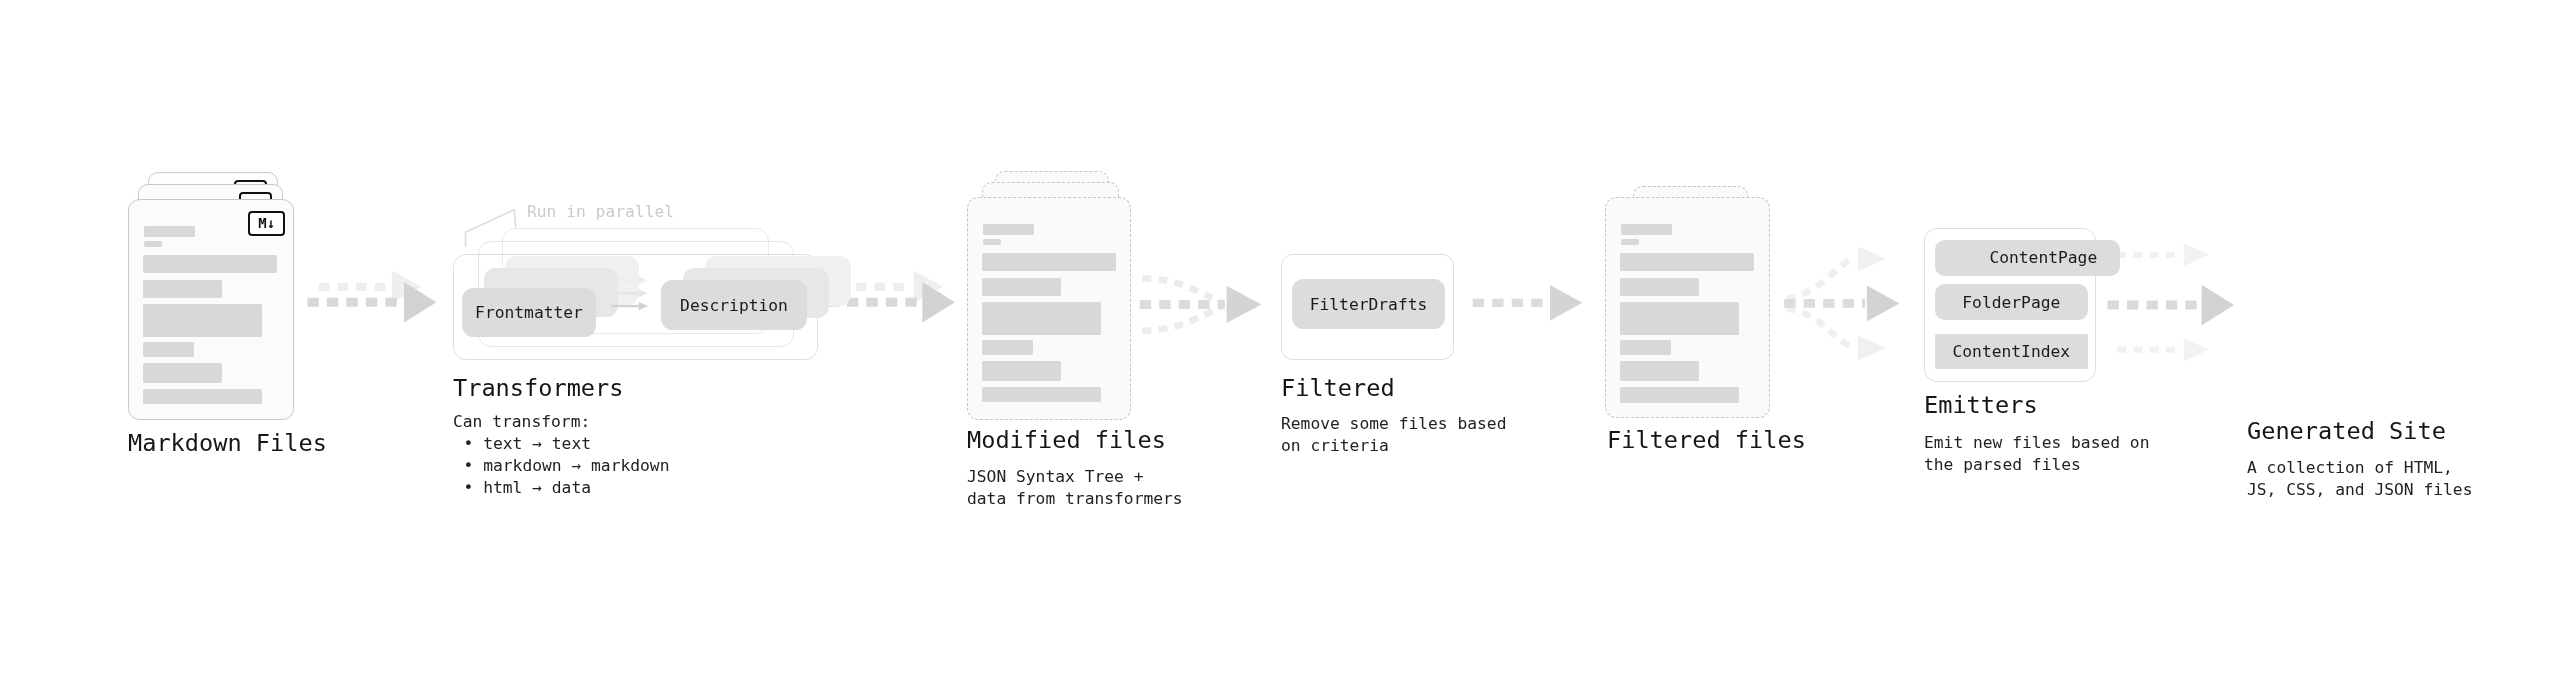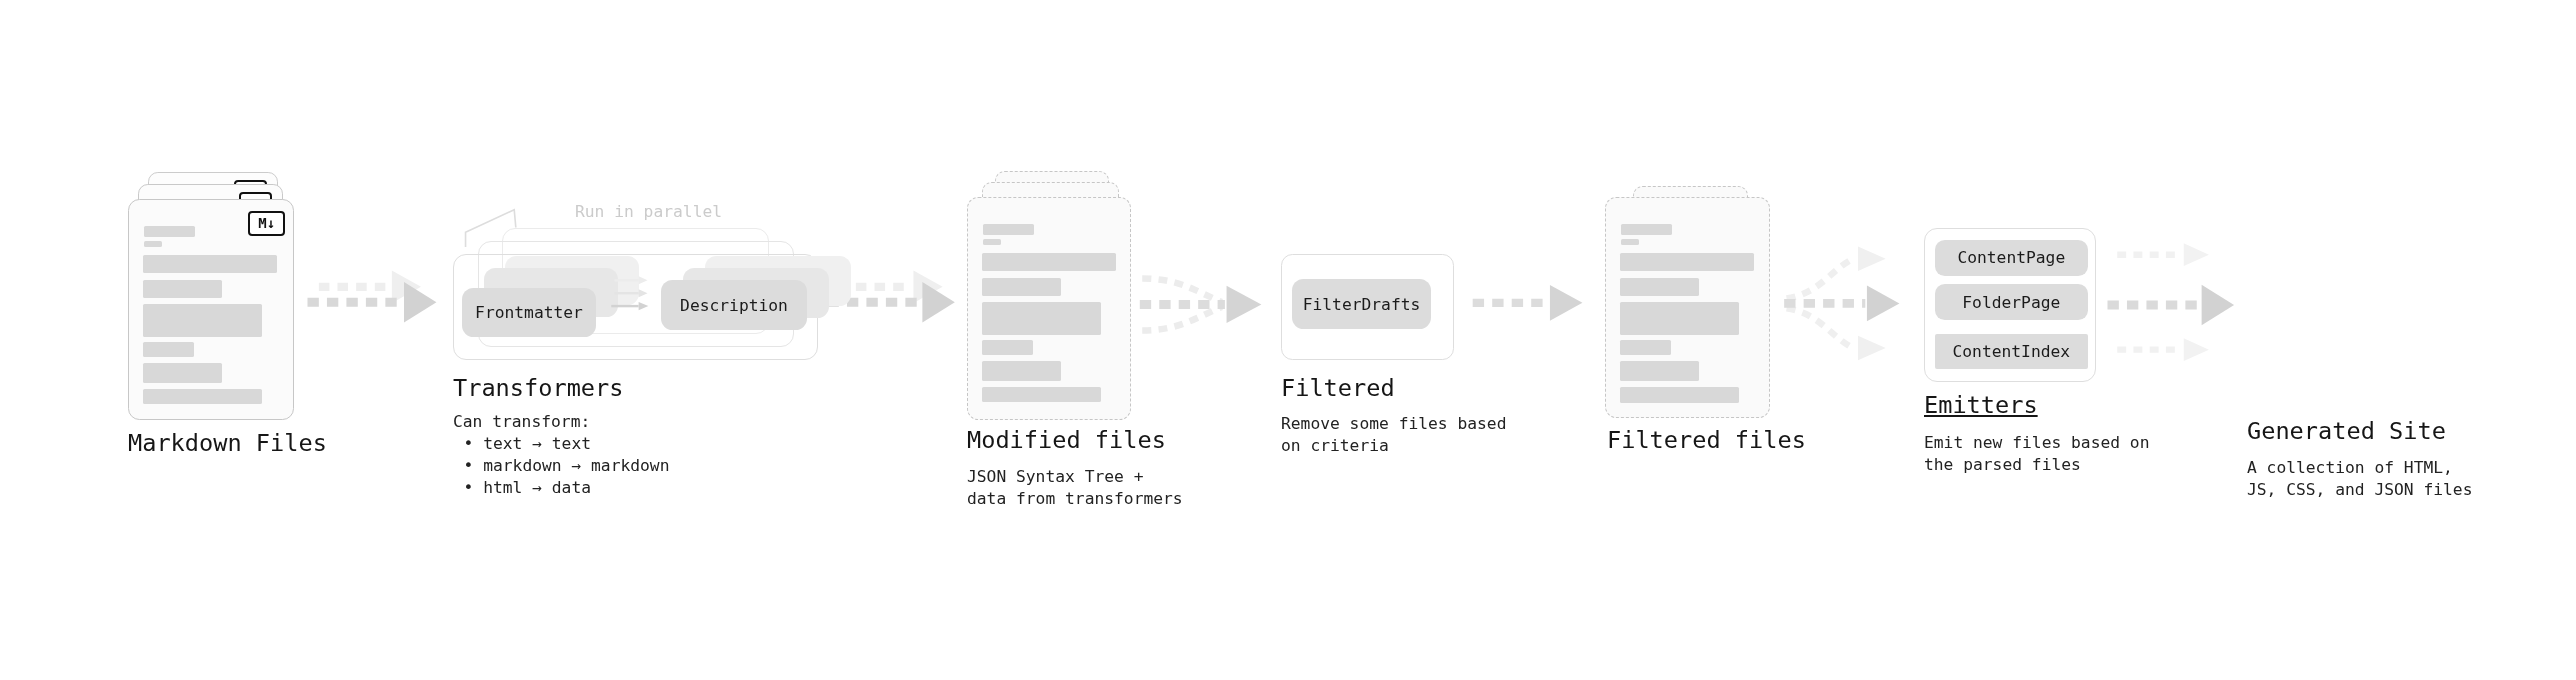--- a/index.html
+++ b/index.html
@@ -40,21 +40,21 @@
   .ghost1{background:#e7e7e7;z-index:4;}
   .ghost2{background:#f0f0f0;z-index:3;}
 
   
   .panel{position:absolute;background:#ffffff;border:1.6px solid #dedede;border-radius:13px;box-sizing:border-box;}
 
   
   .title{position:absolute;font-size:23.6px;line-height:1.15;color:#161616;white-space:nowrap;}
   .body-text{position:absolute;font-size:16.3px;line-height:22px;color:#222;white-space:nowrap;}
   .body-text .indent{padding-left:10.6px;}
-  .note{position:absolute;font-size:16.3px;color:#cbcbcb;white-space:nowrap;margin-left:48px;}
+  .note{position:absolute;font-size:16.3px;color:#cbcbcb;white-space:nowrap;}
 
   
   .css-badge{position:absolute;right:7.3px;top:3.3px;width:14.6px;text-align:center;z-index:1;}
   .css-badge .t{font-size:5.7px;font-weight:bold;color:#111;display:block;line-height:5.7px;}
   .css-badge .u{display:block;height:2.4px;background:#2965f1;margin-top:0.8px;border-radius:0.8px;}
   .js-badge{position:absolute;right:7.3px;top:9px;width:18px;height:8.1px;background:#f7df1e;}
   .html5-badge{position:absolute;right:9.8px;top:4.9px;width:23px;text-align:center;}
   .html5-badge .t{font-size:6.5px;font-weight:bold;color:#111;display:block;line-height:7.3px;letter-spacing:0.4px;}
 </style>
 </head>
@@ -166,21 +166,21 @@
   </div>
 
   <svg class="abs" style="left:1134px;top:268px;" width="134" height="77" viewBox="0 0 165 95">
     <path d="M10,13 C55,13 75,28 108,42" fill="none" stroke="#ececec" stroke-width="8" stroke-dasharray="11 9"></path>
     <path d="M10,77 C55,77 75,62 108,48" fill="none" stroke="#ececec" stroke-width="8" stroke-dasharray="11 9"></path>
     <line x1="7" y1="45" x2="112" y2="45" stroke="#dcdcdc" stroke-width="11" stroke-dasharray="14 10"></line>
     <polygon points="114,22 114,68 157,45" fill="#d4d4d4"></polygon>
   </svg>
 
   <div class="panel" style="left:1281px;top:254px;width:173px;height:106px;border-radius:11.4px;"></div>
-  <div class="pill" style="left:1292px;top:279px;width:139px;height:50px;">
+  <div class="pill" style="left:1292px;top:279px;width:153px;height:50px;">
     <span>FilterDrafts</span>
   </div>
   <div class="title" style="left:1281px;top:375px;">Filtered</div>
   <div class="body-text" style="left:1281px;top:413px;">
     <div>Remove some files based</div>
     <div>on criteria</div>
   </div>
 
   <svg class="abs" style="left:1467px;top:280px;" width="126" height="49" viewBox="0 0 155 60">
     <line x1="7" y1="28" x2="100" y2="28" stroke="#dcdcdc" stroke-width="10" stroke-dasharray="14 10"></line>
@@ -207,31 +207,31 @@
   <svg class="abs" style="left:1780px;top:236px;" width="126" height="138" viewBox="0 0 155 170">
     <path d="M8,77 C50,70 62,42 90,28" fill="none" stroke="#efefef" stroke-width="8" stroke-dasharray="11 9"></path>
     <polygon points="96,13 96,43 130,28" fill="#f0f0f0"></polygon>
     <path d="M8,89 C50,96 62,124 90,138" fill="none" stroke="#efefef" stroke-width="8" stroke-dasharray="11 9"></path>
     <polygon points="96,123 96,153 130,138" fill="#f0f0f0"></polygon>
     <line x1="5" y1="83" x2="105" y2="83" stroke="#dcdcdc" stroke-width="11" stroke-dasharray="14 10"></line>
     <polygon points="107,61 107,105 147,83" fill="#d2d2d2"></polygon>
   </svg>
 
   <div class="panel" style="left:1924px;top:228px;width:172px;height:154px;">
-    <div class="pill" style="left:9.8px;top:10.6px;width:153px;height:36px;border-radius:9.8px;">
+    <div class="pill" style="left:9.8px;top:10.6px;width:153px;height:36px;border-radius:9.8px;padding-left:32px;">
       <span>ContentPage</span>
     </div>
     <div class="pill" style="left:9.8px;top:55px;width:153px;height:36px;border-radius:9.8px;">
       <span>FolderPage</span>
     </div>
     <div class="pill" style="left:9.8px;top:105px;width:153px;height:35px;border-radius:2px;">
       <span>ContentIndex</span>
     </div>
   </div>
-  <div class="title" style="left:1924px;top:392px;text-decoration:underline;">Emitters</div>
+  <div class="title" style="left:1924px;top:392px;">Emitters</div>
   <div class="body-text" style="left:1924px;top:432px;">
     <div>Emit new files based on</div>
     <div>the parsed files</div>
   </div>
 
   <svg class="abs" style="left:2101px;top:236px;" width="142" height="138" viewBox="0 0 175 170">
     <line x1="20" y1="23" x2="100" y2="23" stroke="#f1f1f1" stroke-width="8" stroke-dasharray="11 9"></line>
     <polygon points="102,9 102,37 133,23" fill="#f2f2f2"></polygon>
     <line x1="8" y1="85" x2="122" y2="85" stroke="#dadada" stroke-width="11" stroke-dasharray="14 10"></line>
     <polygon points="124,60 124,110 164,85" fill="#d2d2d2"></polygon>

